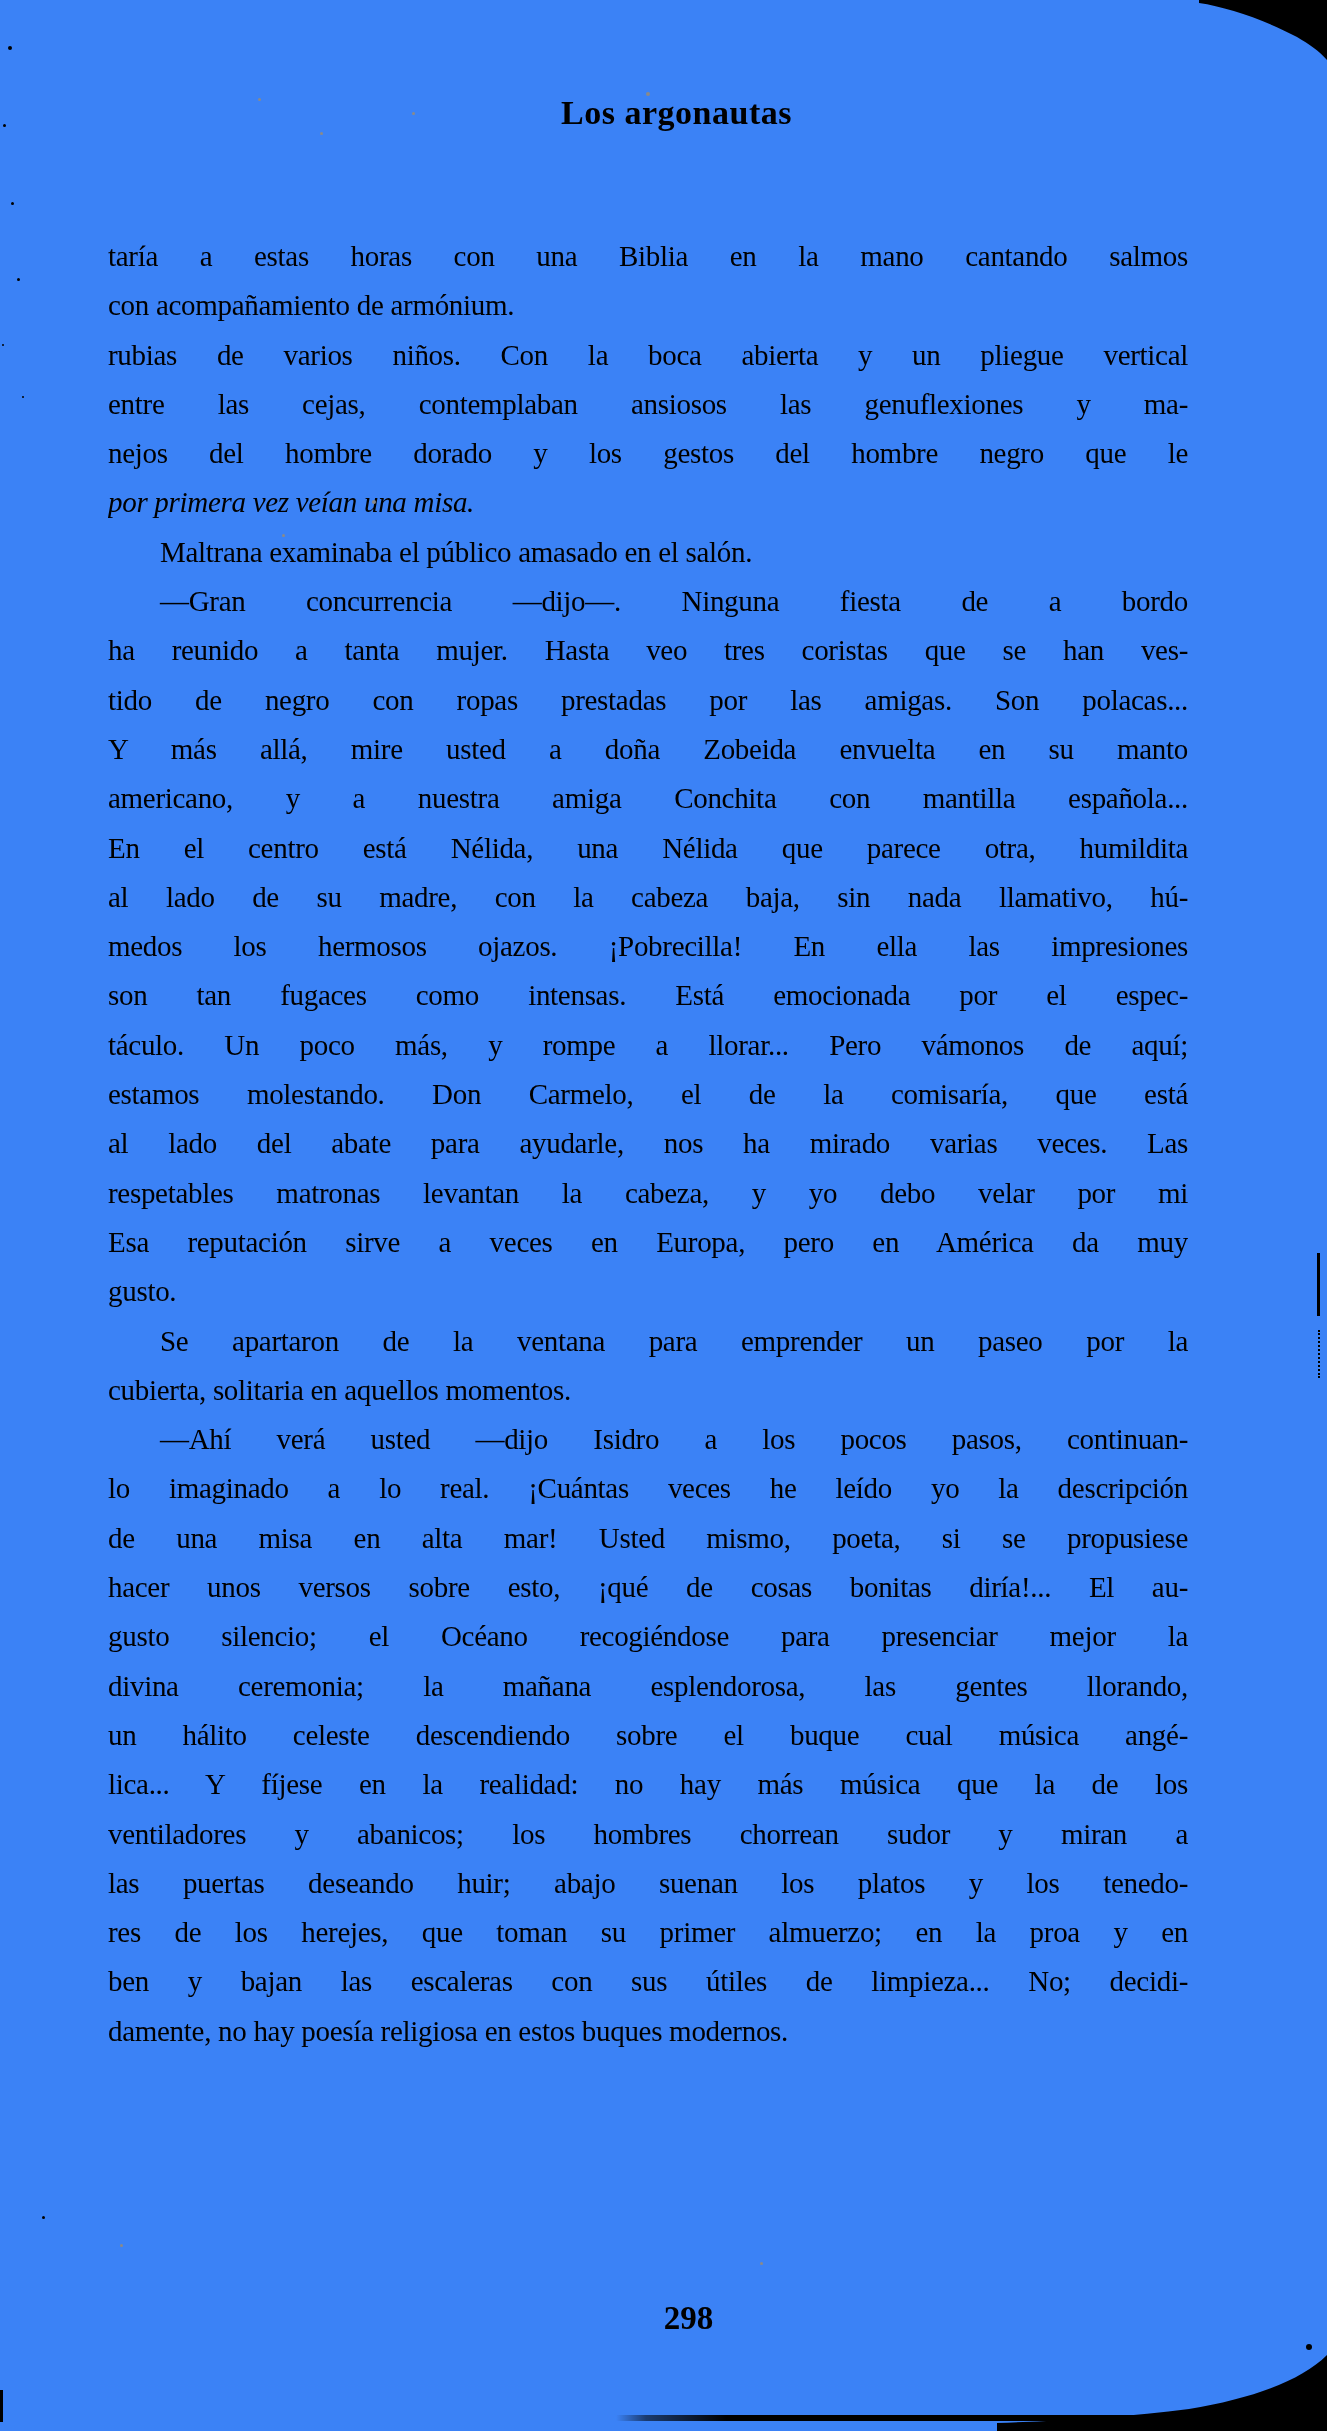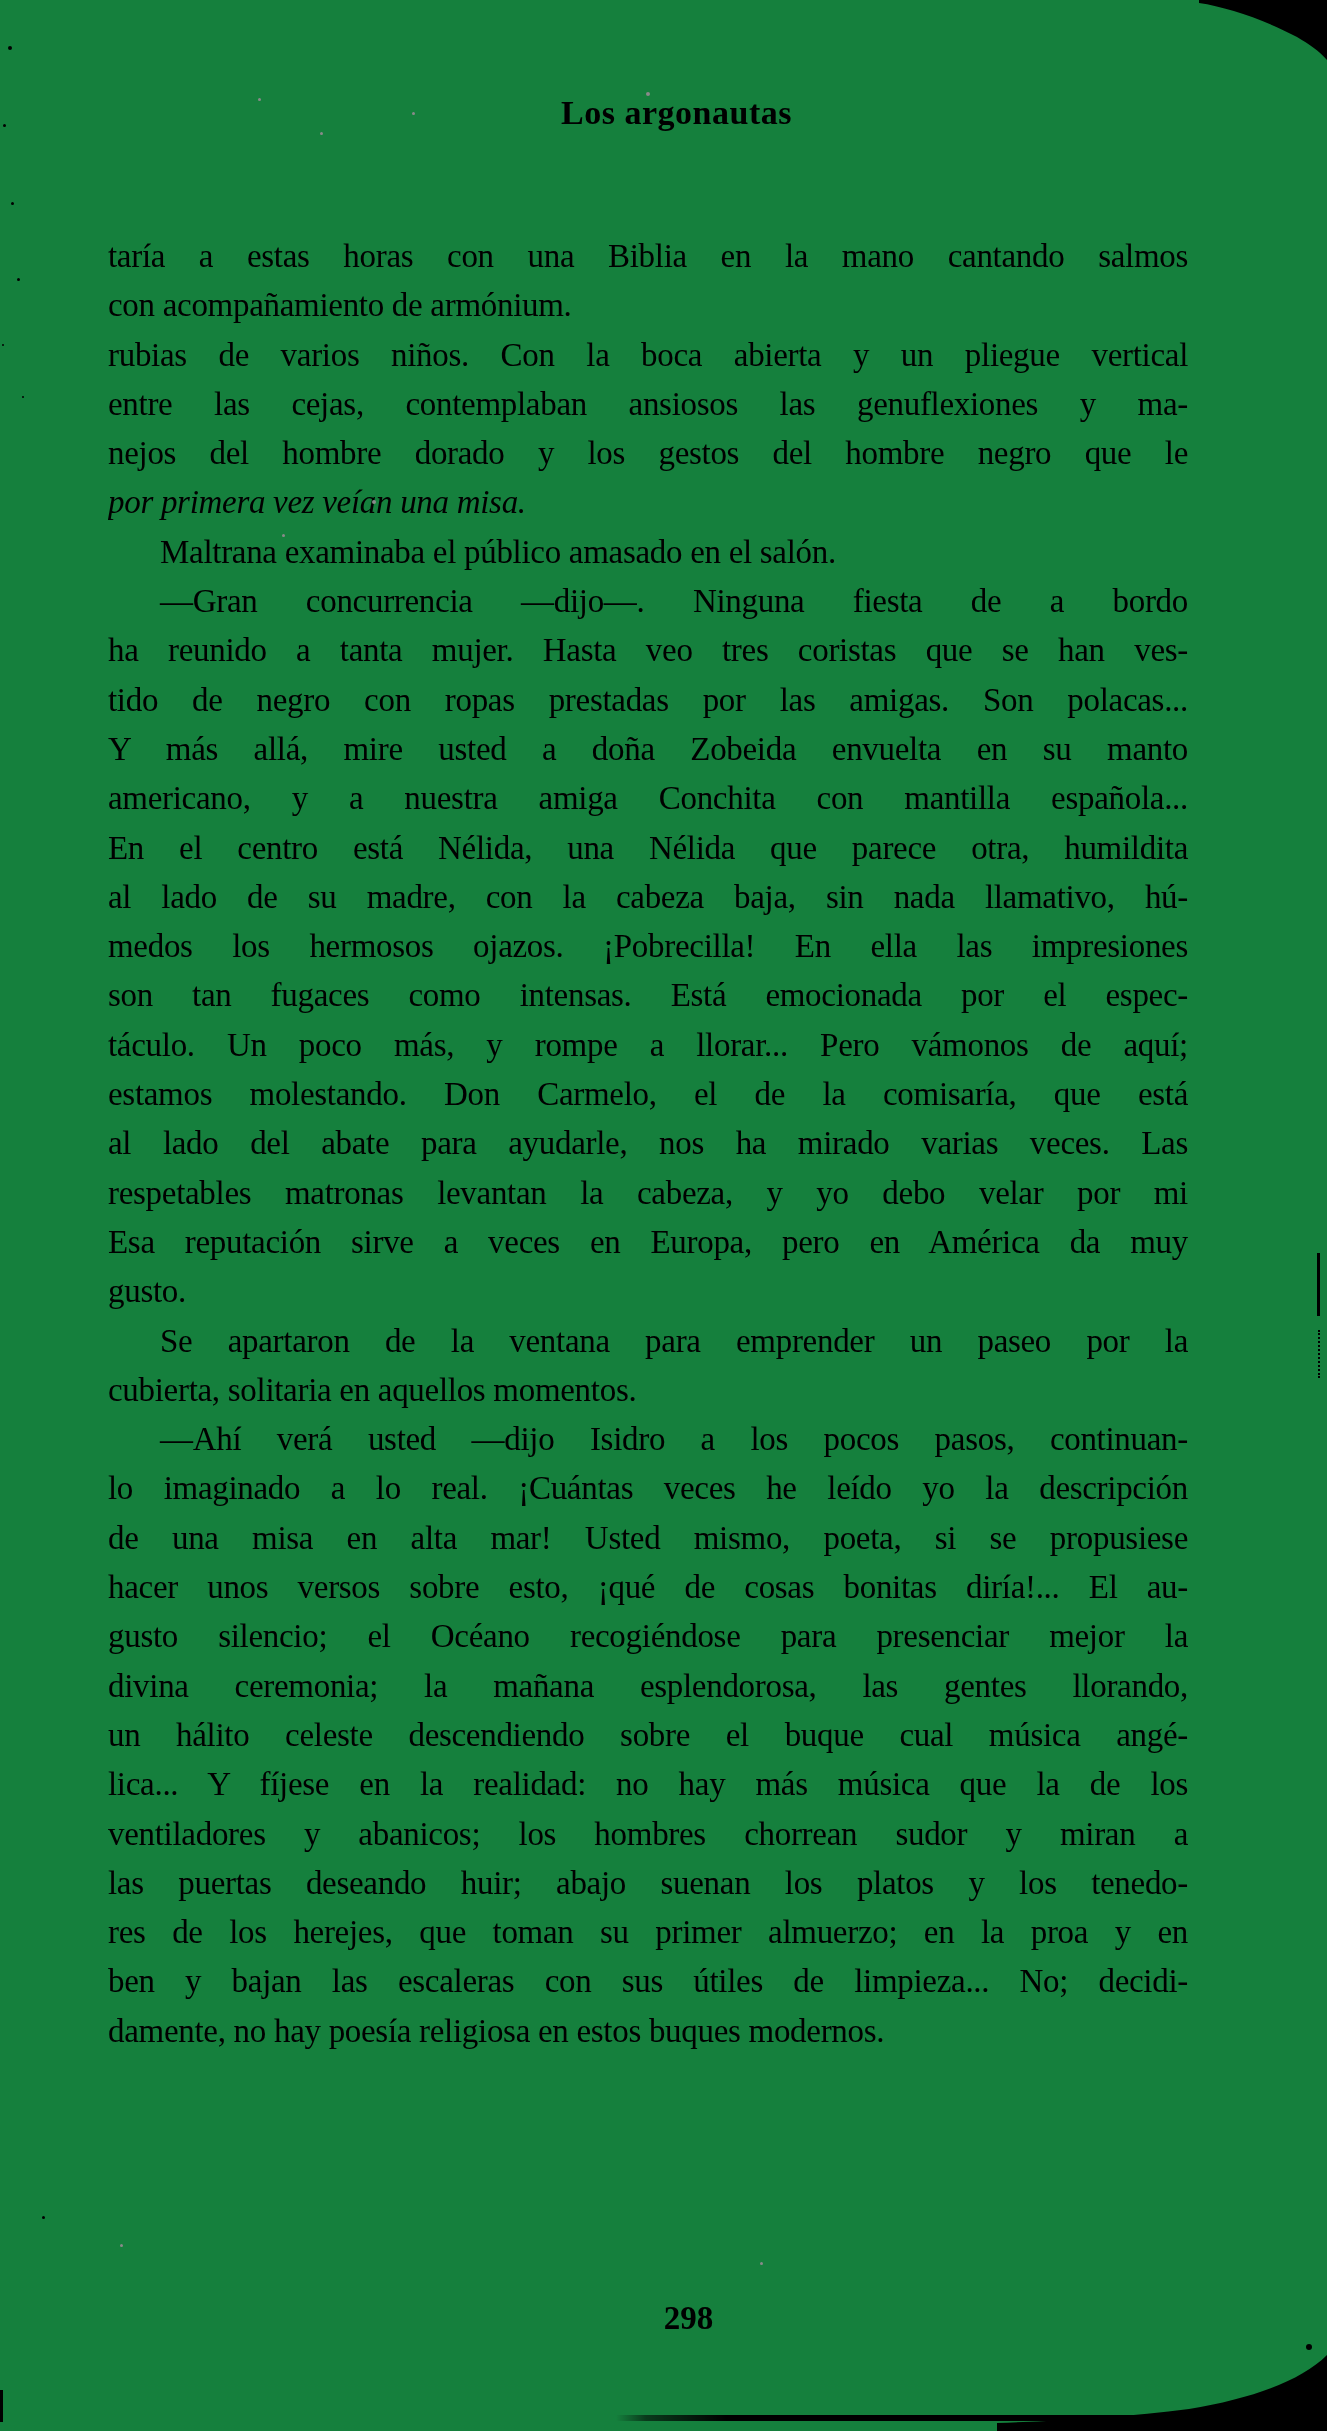--- a/index.html
+++ b/index.html
@@ -1,32 +1,32 @@
 <!DOCTYPE html>
 <html><head>
 <meta charset="utf-8">
 <style>
   html,body{margin:0;padding:0;background:#e8e8e8;}
   .page{
     position:relative;
     width:1327px;height:2431px;
-    background:#15803d;
+    background:#3b82f6;
     overflow:hidden;
     font-family:"Liberation Serif","DejaVu Serif",serif;
     color:#000;
   }
   .running-head{
     position:absolute;top:94px;left:13px;width:100%;
     text-align:center;font-weight:bold;font-size:34px;letter-spacing:0.5px;
   }
   .body-text{
     position:absolute;top:232px;left:108px;width:1080px;
   }
   .line{
-    font-size:33px;
+    font-size:29px;
     line-height:49.3px;
     height:49.3px;
     letter-spacing:-0.3px;
     text-align:justify;
     text-align-last:justify;
     overflow:hidden;
     white-space:normal;
   }
   .line.last{text-align-last:left;}
   .line.indent{text-indent:52px;}

